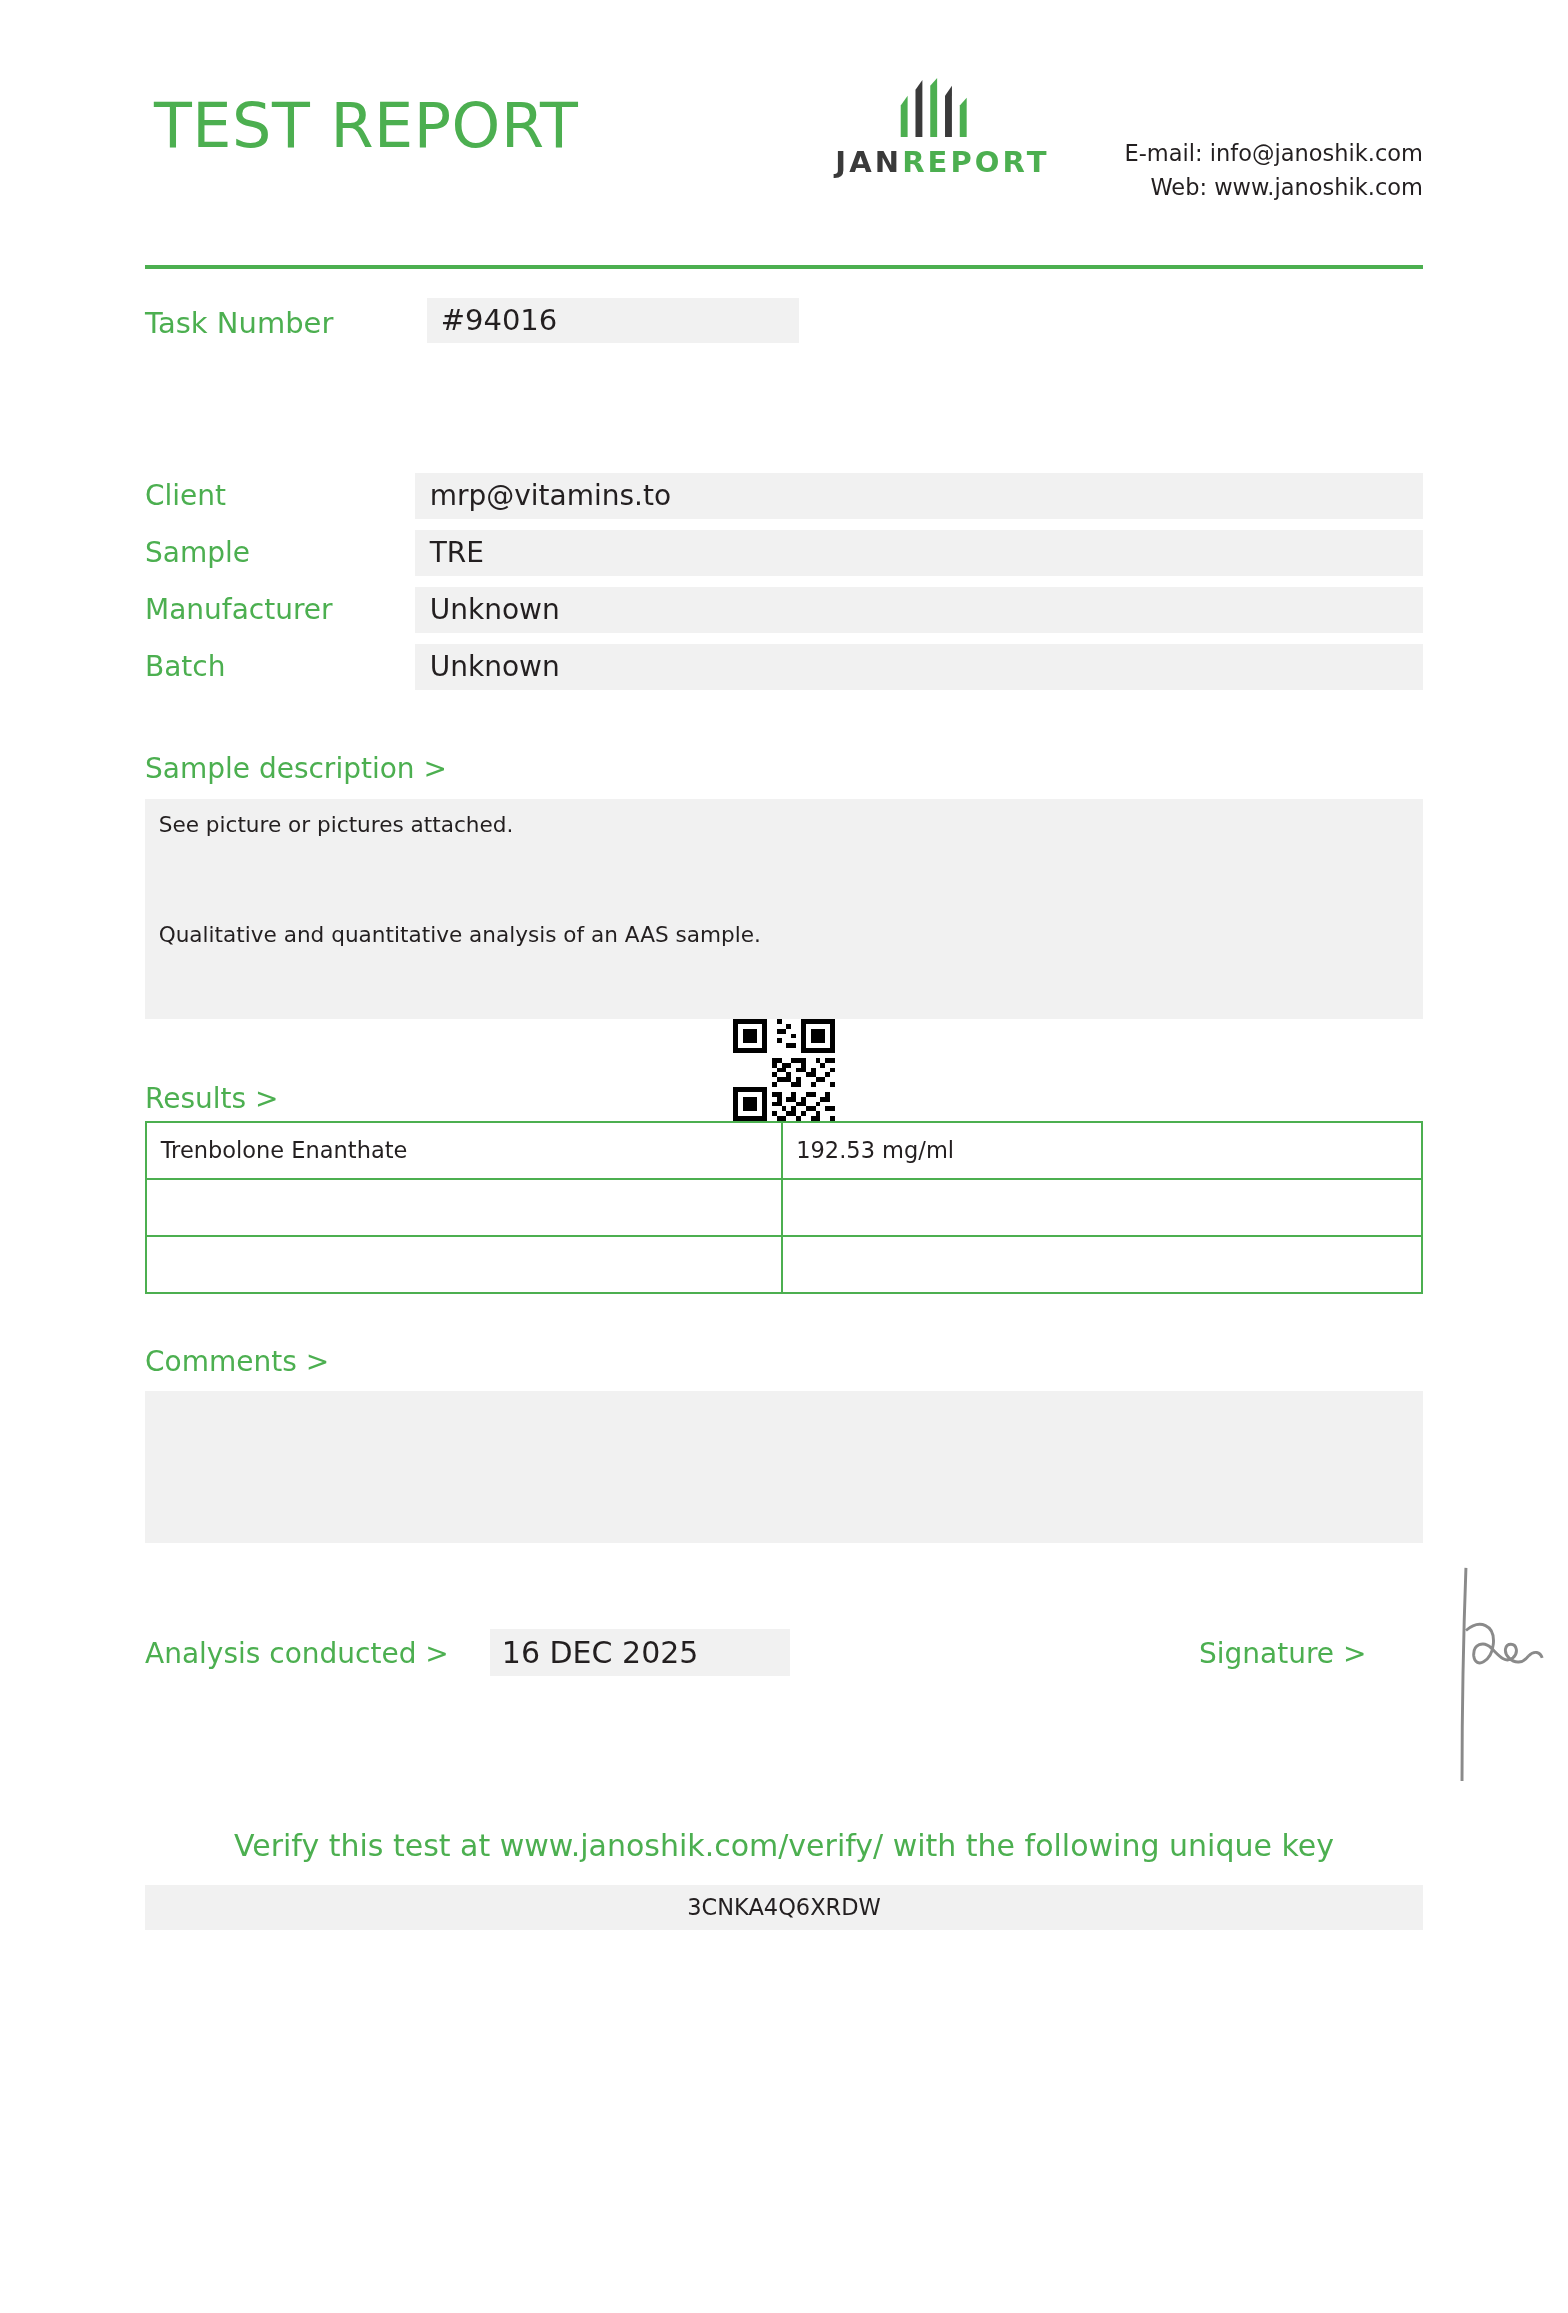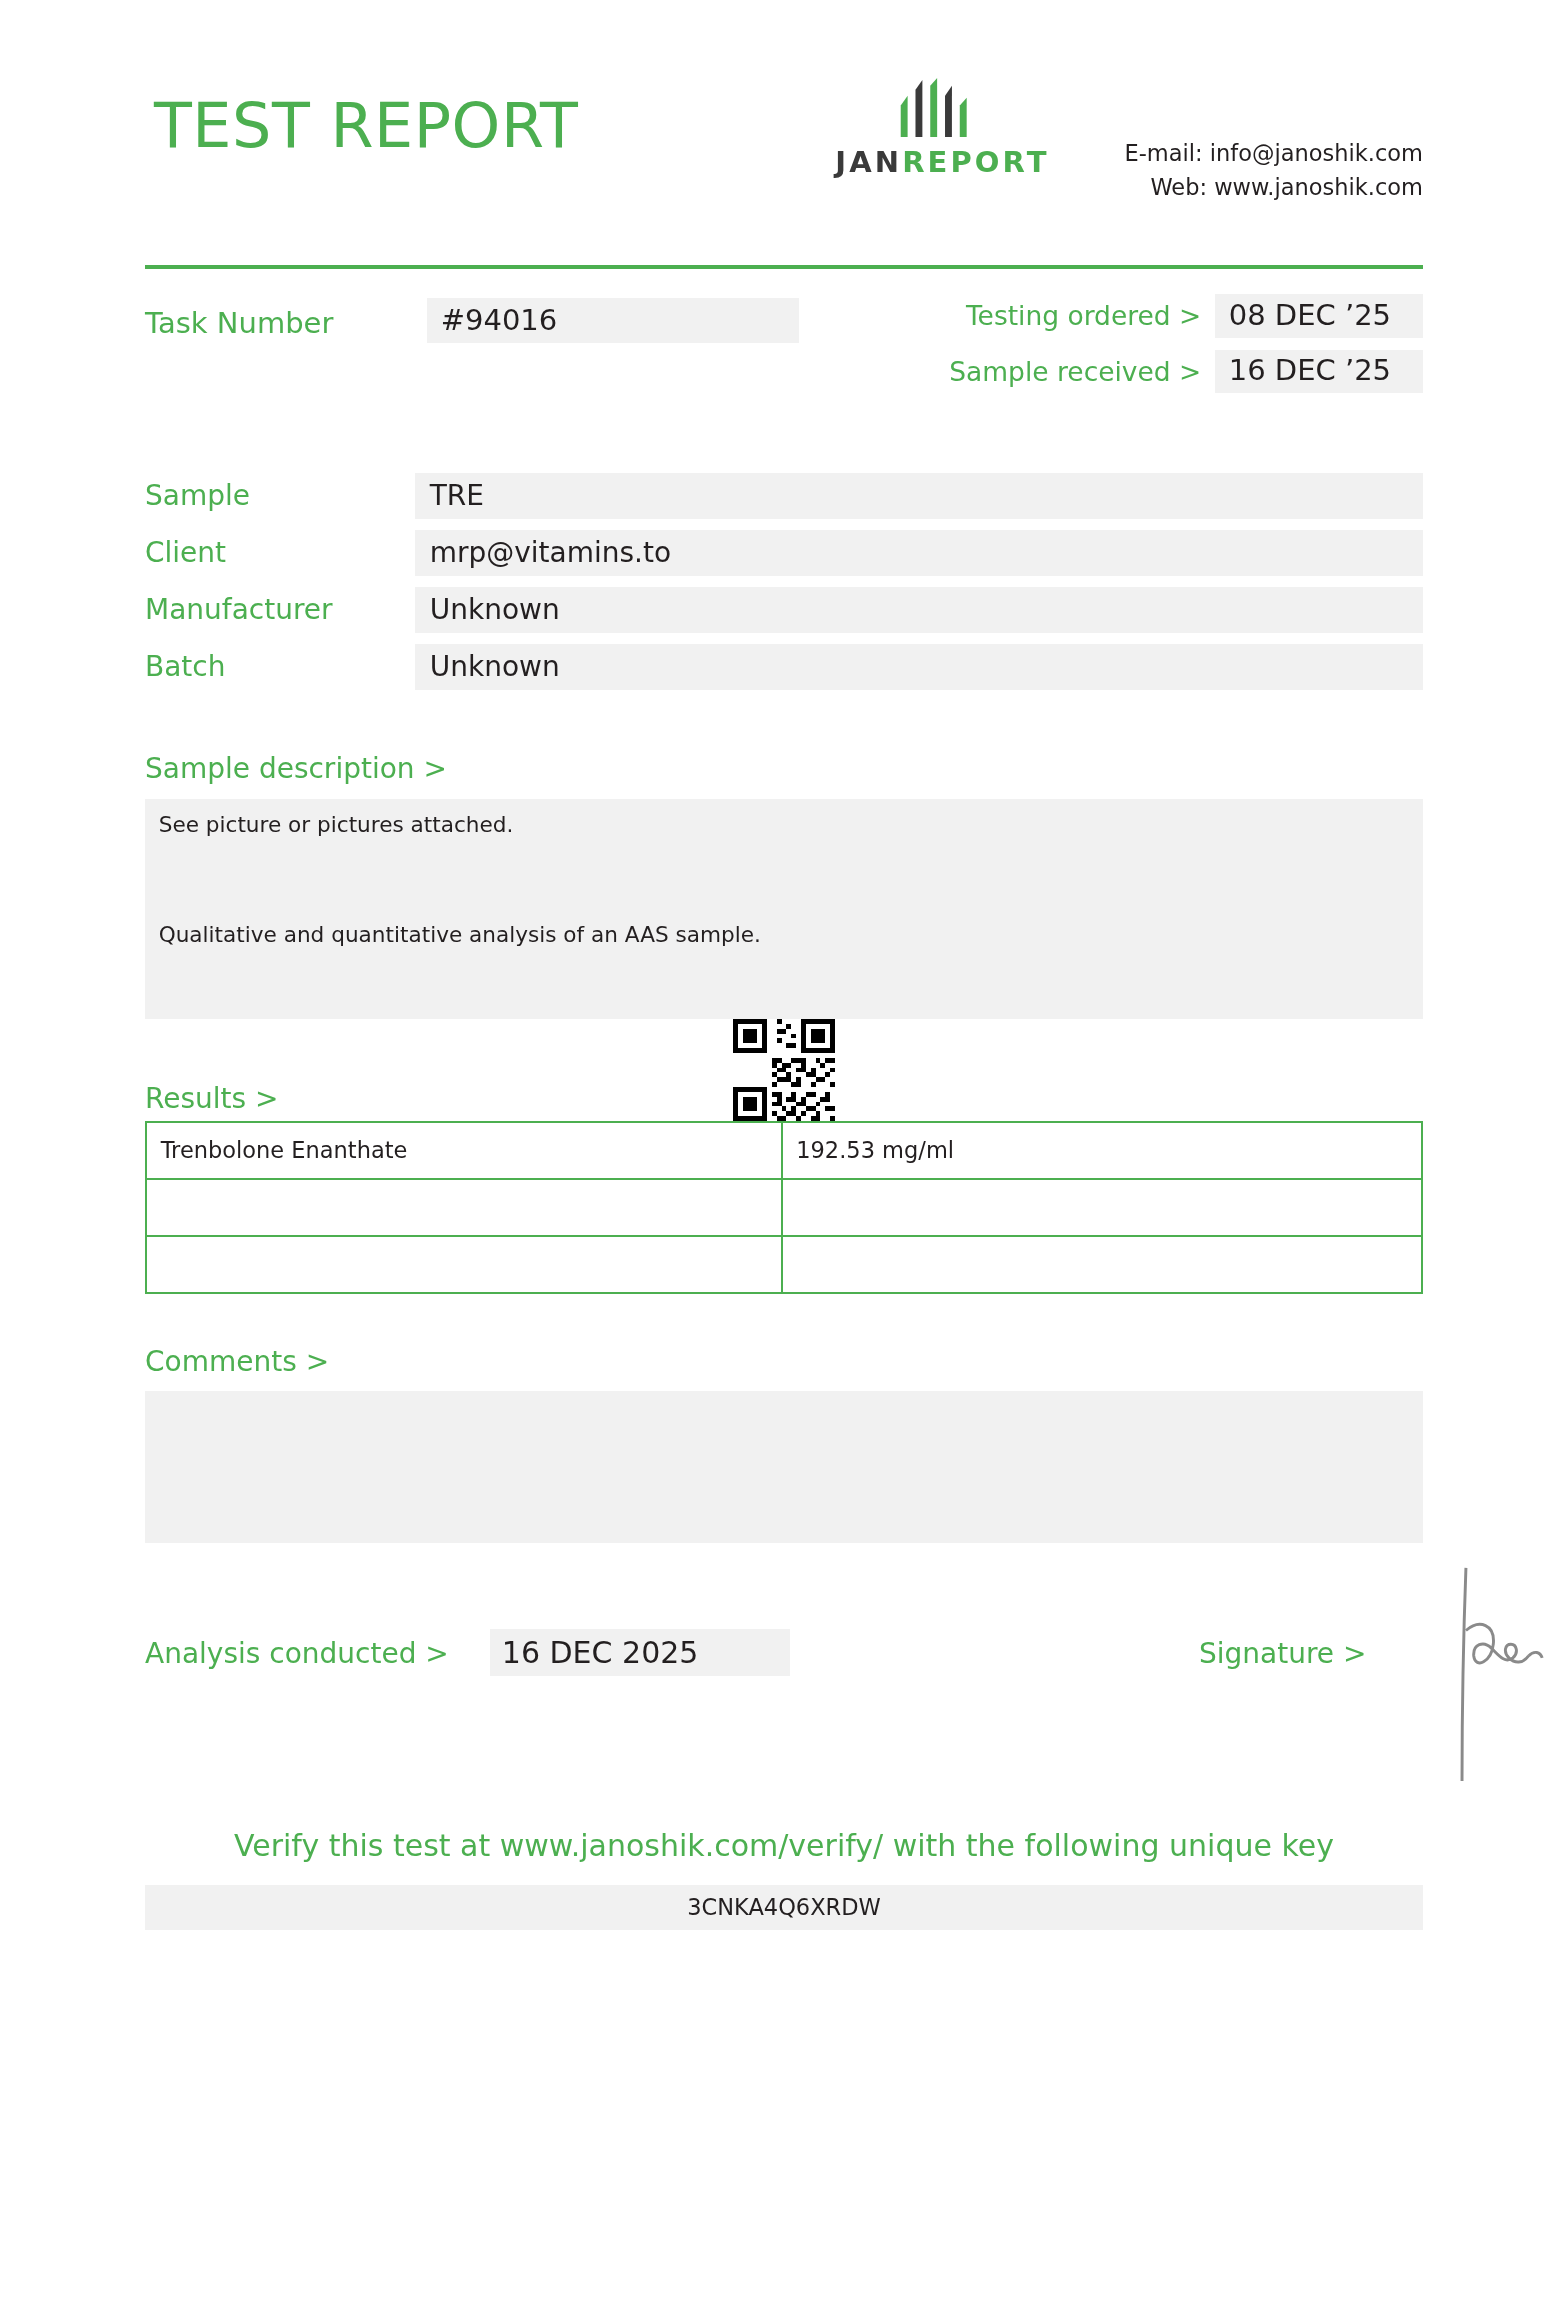--- a/index.html
+++ b/index.html
@@ -296,40 +296,30 @@
       <div>Web: www.janoshik.com</div>
     </div>
   </div>
 
   <div class="rule"></div>
 
   <div class="task-row">
     <div class="task-label label-green">Task Number</div>
     <div class="task-value field-grey">#94016</div>
 
-    <div class="dates">
-      <div class="date-line">
-        <span class="dl-label">Testing ordered  &gt;</span>
-        <span class="dl-value">08 DEC ’25</span>
-      </div>
-      <div class="date-line">
-        <span class="dl-label">Sample received &gt;</span>
-        <span class="dl-value">16 DEC ’25</span>
-      </div>
-    </div>
   </div>
 
   <div class="info">
+    <div class="info-row">
+      <div class="info-label">Client</div>
+      <div class="info-value">mrp@vitamins.to</div>
+    </div>
     <div class="info-row">
       <div class="info-label">Sample</div>
       <div class="info-value">TRE</div>
-    </div>
-    <div class="info-row">
-      <div class="info-label">Client</div>
-      <div class="info-value">mrp@vitamins.to</div>
     </div>
     <div class="info-row">
       <div class="info-label">Manufacturer</div>
       <div class="info-value">Unknown</div>
     </div>
     <div class="info-row">
       <div class="info-label">Batch</div>
       <div class="info-value">Unknown</div>
     </div>
   </div>

